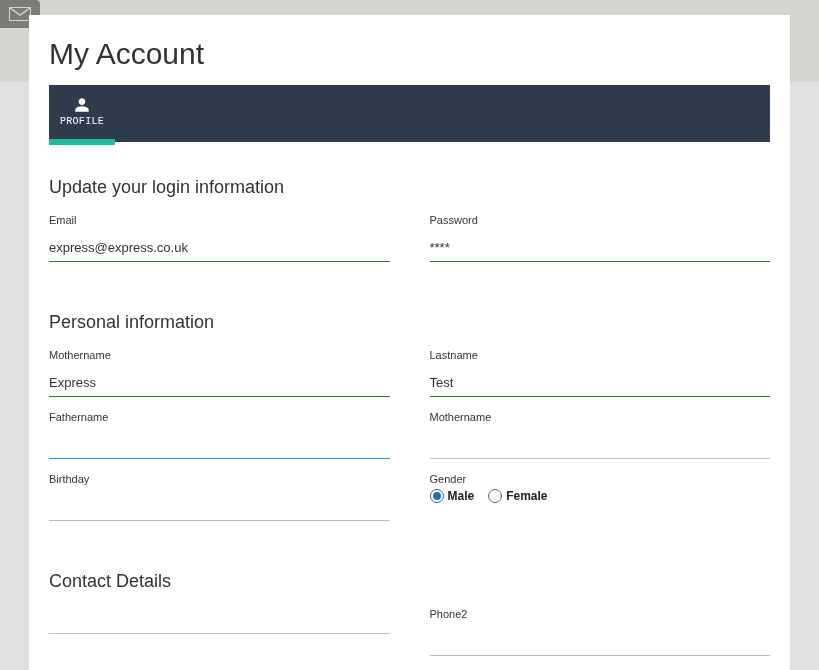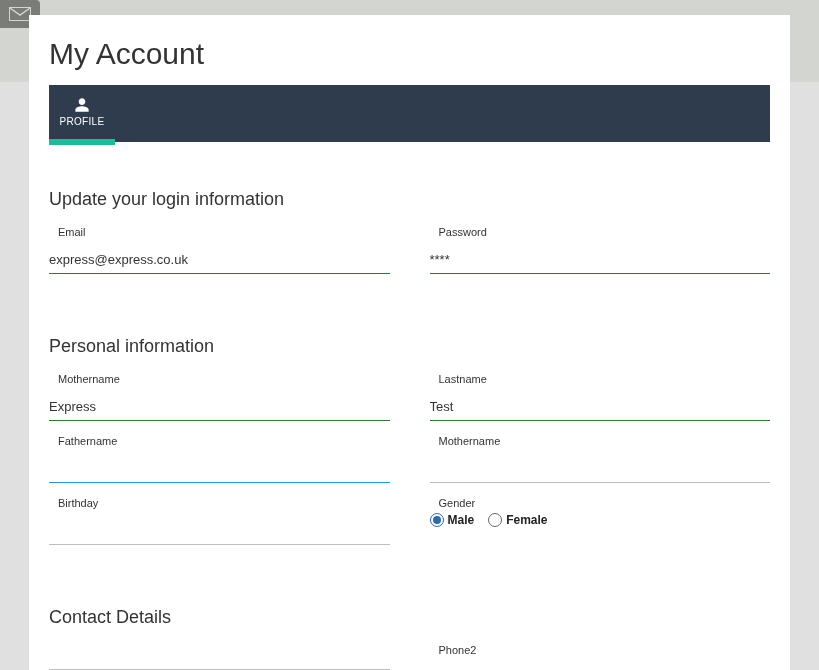--- a/index.html
+++ b/index.html
@@ -54,55 +54,54 @@
       width: 66px;
       display: flex;
       flex-direction: column;
       align-items: center;
       justify-content: center;
       color: #fff;
       font-size: 10px;
       border-bottom: 3px solid #1abc9c;
       position: relative;
     }
-    .tab-bar { border-bottom: none; }
+    .tab-bar { border-bottom: none; font-family: Liberation Mono, monospace; }
     .tab-underline {
       height: 3px;
       background: #1abc9c;
       width: 66px;
       margin: 0 20px;
     }
     .tab svg { fill: #fff; margin-bottom: 3px; }
     .tab-label { font-size: 10px; letter-spacing: 0.3px; }
     .form-area {
       padding: 10px 20px 0 20px;
     }
     .section-title {
       font-size: 18px;
       font-weight: 400;
       color: #333;
-      margin-top: 34px;
+      margin-top: 22px;
       margin-bottom: 2px;
     }
     .row {
       display: flex;
       gap: 40px;
     }
     .field {
       flex: 1;
       display: flex;
       flex-direction: column;
       margin-top: 8px;
     }
     .field-label {
       font-size: 11px;
       color: #333;
       margin-bottom: 4px;
       margin-top: 6px;
-      margin-left: 9px;
     }
     .text-input {
       border: none;
       border-bottom: 1px solid #bdbdbd;
       font-size: 13px;
       color: #333;
       padding: 10px 0 6px 0;
       background: transparent;
       outline: none;
       font-family: inherit;

